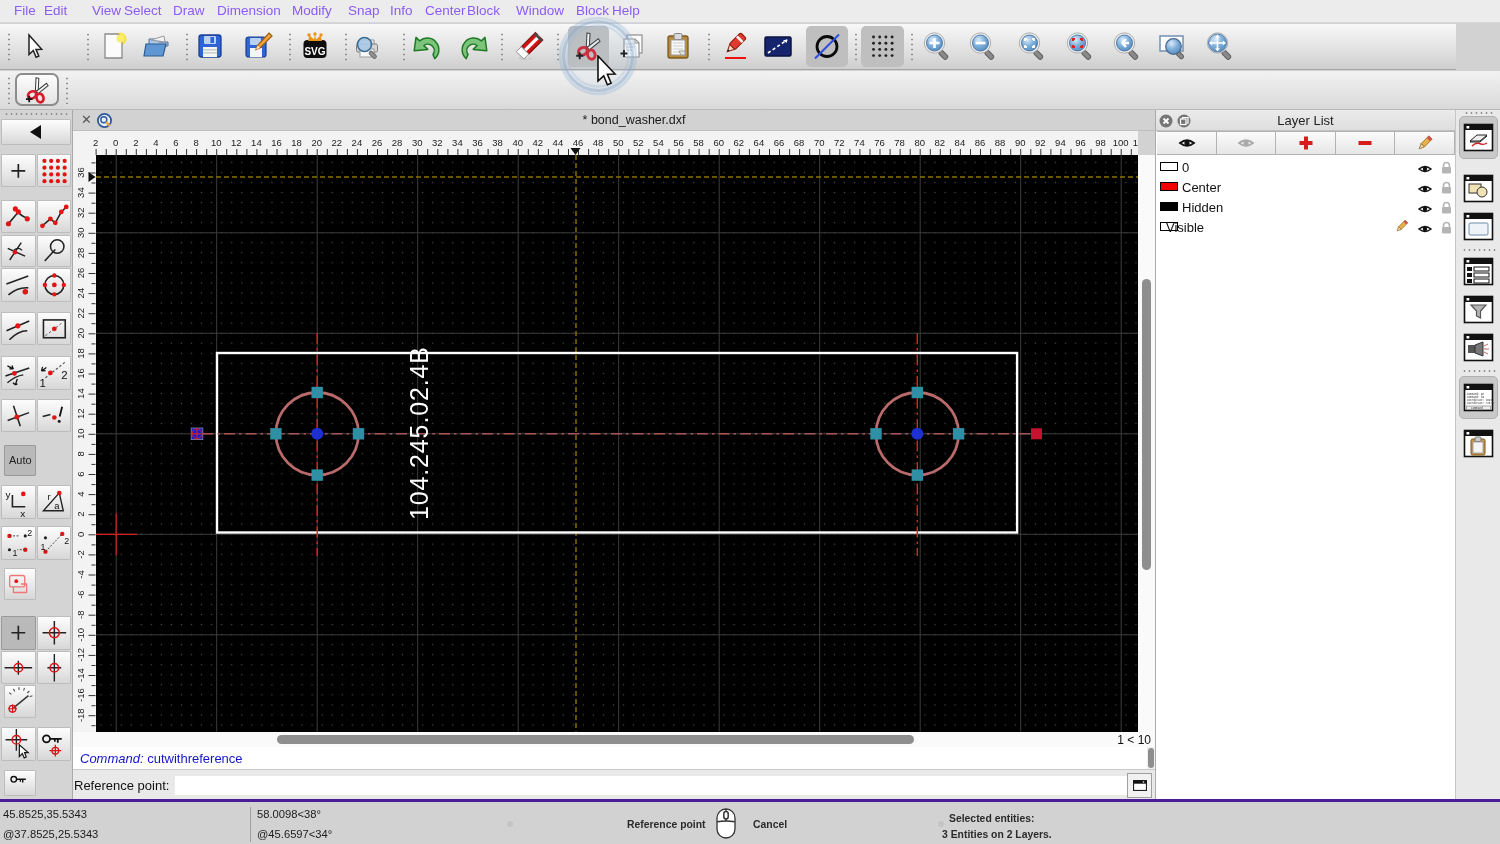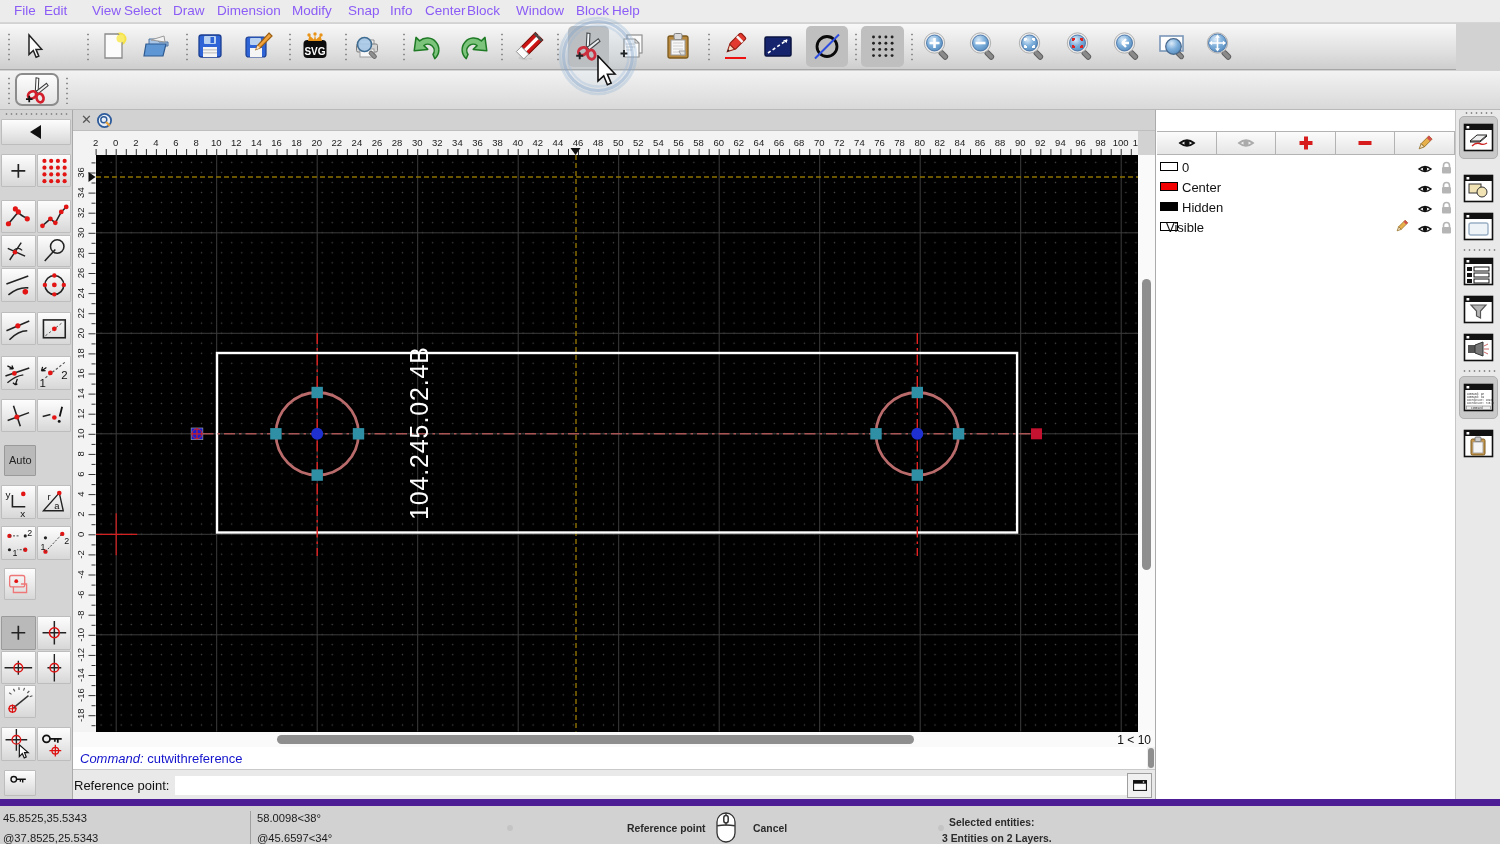--- a/index.html
+++ b/index.html
@@ -25,21 +25,21 @@
 .hscrollrow { left:73px; top:731.5px; width:1082px; height:15.5px; background:#fafafa; }
 .thumb { position:absolute; background:#8e8e8e; border-radius:4.5px; }
 .cmdrow1 { left:73px; top:747px; width:1082px; height:23px; background:#fff; border-bottom:1px solid #e0e0e0; }
 .cmdrow2 { left:73px; top:769px; width:1082px; height:30px; background:#e9e9e9; border-top:1px solid #c9c9c9; }
 .rpanel { left:1155px; top:110px; width:300px; height:689px; background:#fff; border-left:1px solid #ababab; }
 .rtitle { position:absolute; left:0; top:0; width:100%; height:21px; background:linear-gradient(#ebebeb,#dedede); border-bottom:1px solid #c0c0c0; }
 .rtoolrow { position:absolute; left:0; top:21px; width:100%; height:24px; }
 .rcell { position:absolute; top:0; height:24px; background:linear-gradient(#fbfbfb,#e6e6e6); border:1px solid #b3b3b3; border-left:none; }
 .dock { left:1455px; top:110px; width:45px; height:689px; background:#e9e9e9; border-left:1px solid #c6c6c6; }
 .dbtn { position:absolute; left:7px; width:31px; height:31px; }
-.statusbar { left:0; top:799px; width:1500px; height:45px; background:#d2d2d2; border-top:7px solid #4c1d95; }
+.statusbar { left:0; top:799px; width:1500px; height:45px; background:#d2d2d2; border-top:3px solid #4c1d95; }
 .st { position:absolute; font-size:11.2px; color:#1c1c1c; white-space:pre; }
 .stb { position:absolute; font-size:10.4px; font-weight:bold; color:#2b2b2b; white-space:pre; }
 </style></head><body>
 <div class="abs menubar">
     <span style="left:14px">File</span>
     <span style="left:44px">Edit</span>
     <span style="left:92px">View</span>
     <span style="left:124px">Select</span>
     <span style="left:173px">Draw</span>
     <span style="left:217px">Dimension</span>
@@ -472,20 +472,21 @@
       <path d="M12.5 12 h12 m-4 0 v4 m-3 -4 v3" stroke="#111" stroke-width="1.8"></path>
     </svg>
   </div>
 <div class="abs tabbar">
     <div class="abs" style="left:8px;top:2px;width:14px;height:16px;font-size:13px;color:#555">✕</div>
     <svg class="abs" style="left:24px;top:3px" width="15" height="15" viewBox="0 0 15 15">
       <circle cx="7.5" cy="7.5" r="6.6" fill="#e8eef5" stroke="#2c5a9a" stroke-width="1.8"></circle>
       <circle cx="6.8" cy="6.8" r="3" fill="none" stroke="#2c5a9a" stroke-width="1.4"></circle>
       <path d="M9 9 L12.8 12.8" stroke="#e8a23c" stroke-width="2.2"></path>
     </svg>
+    <div class="abs" style="left:40px;top:3px;width:1042px;text-align:center;font-size:12.5px;color:#1a1a1a">* bond_washer.dxf</div>
   </div>
 <div class="abs rulert"><svg width="1065" height="24" viewBox="0 0 1065 24">
       <rect x="22.6" y="18" width="1" height="6" fill="#333"></rect>
       <rect x="32.7" y="18" width="1" height="6" fill="#333"></rect>
       <rect x="42.7" y="18" width="1" height="6" fill="#333"></rect>
       <rect x="52.8" y="18" width="1" height="6" fill="#333"></rect>
       <rect x="62.8" y="18" width="1" height="6" fill="#333"></rect>
       <rect x="72.9" y="18" width="1" height="6" fill="#333"></rect>
       <rect x="82.9" y="18" width="1" height="6" fill="#333"></rect>
       <rect x="93.0" y="18" width="1" height="6" fill="#333"></rect>
@@ -789,20 +790,32 @@
     <div class="abs" style="left:1px;top:8px;font-size:13px;color:#111">Reference point:</div>
     <div class="abs" style="left:102px;top:5.5px;width:955px;height:19px;background:#fff"></div>
     <div class="abs" style="left:1054px;top:3px;width:25px;height:25px;background:#f1f1f1;border:1px solid #9f9f9f"></div>
     <svg class="abs" style="left:1060px;top:10px" width="14" height="11" viewBox="0 0 14 11">
       <rect x="0.5" y="0.5" width="13" height="10" fill="#fdfdfd" stroke="#222" stroke-width="1.2"></rect>
       <rect x="0.5" y="0.5" width="13" height="3.2" fill="#111"></rect>
       <circle cx="10.5" cy="2" r="0.8" fill="#fff"></circle>
     </svg>
   </div>
 <div class="abs rpanel">
+    <div class="rtitle">
+      <svg class="abs" style="left:3px;top:3.5px" width="14" height="14" viewBox="0 0 14 14">
+        <circle cx="7" cy="7" r="6.5" fill="#757575"></circle>
+        <path d="M4.5 4.5 L9.5 9.5 M9.5 4.5 L4.5 9.5" stroke="#fff" stroke-width="1.8"></path>
+      </svg>
+      <svg class="abs" style="left:21px;top:3.5px" width="14" height="14" viewBox="0 0 14 14">
+        <circle cx="7" cy="7" r="6.5" fill="#757575"></circle>
+        <rect x="3.5" y="5" width="5.5" height="5.5" fill="none" stroke="#fff" stroke-width="1.2"></rect>
+        <path d="M5.5 5 v-1.5 h5.5 v5.5 h-1.5" fill="none" stroke="#fff" stroke-width="1.2"></path>
+      </svg>
+      <div class="abs" style="left:0;top:3px;width:100%;text-align:center;font-size:13px;color:#222">Layer List</div>
+    </div>
     <div class="rtoolrow">
       <div class="rcell" style="left:1px;width:59.5px"></div>
       <div class="abs" style="left:1px;top:0;width:59.5px;height:24px;display:flex;align-items:center;justify-content:center">
         <svg width="18" height="14" viewBox="0 0 18 14">
           <path d="M2 7 Q9 1.5 16 7 Q9 12.5 2 7 Z" fill="none" stroke="#111" stroke-width="1.8"></path>
           <circle cx="9" cy="7" r="2.6" fill="#111"></circle>
         </svg>
       </div>
       <div class="rcell" style="left:60.5px;width:59.5px"></div>
       <div class="abs" style="left:60.5px;top:0;width:59.5px;height:24px;display:flex;align-items:center;justify-content:center">

